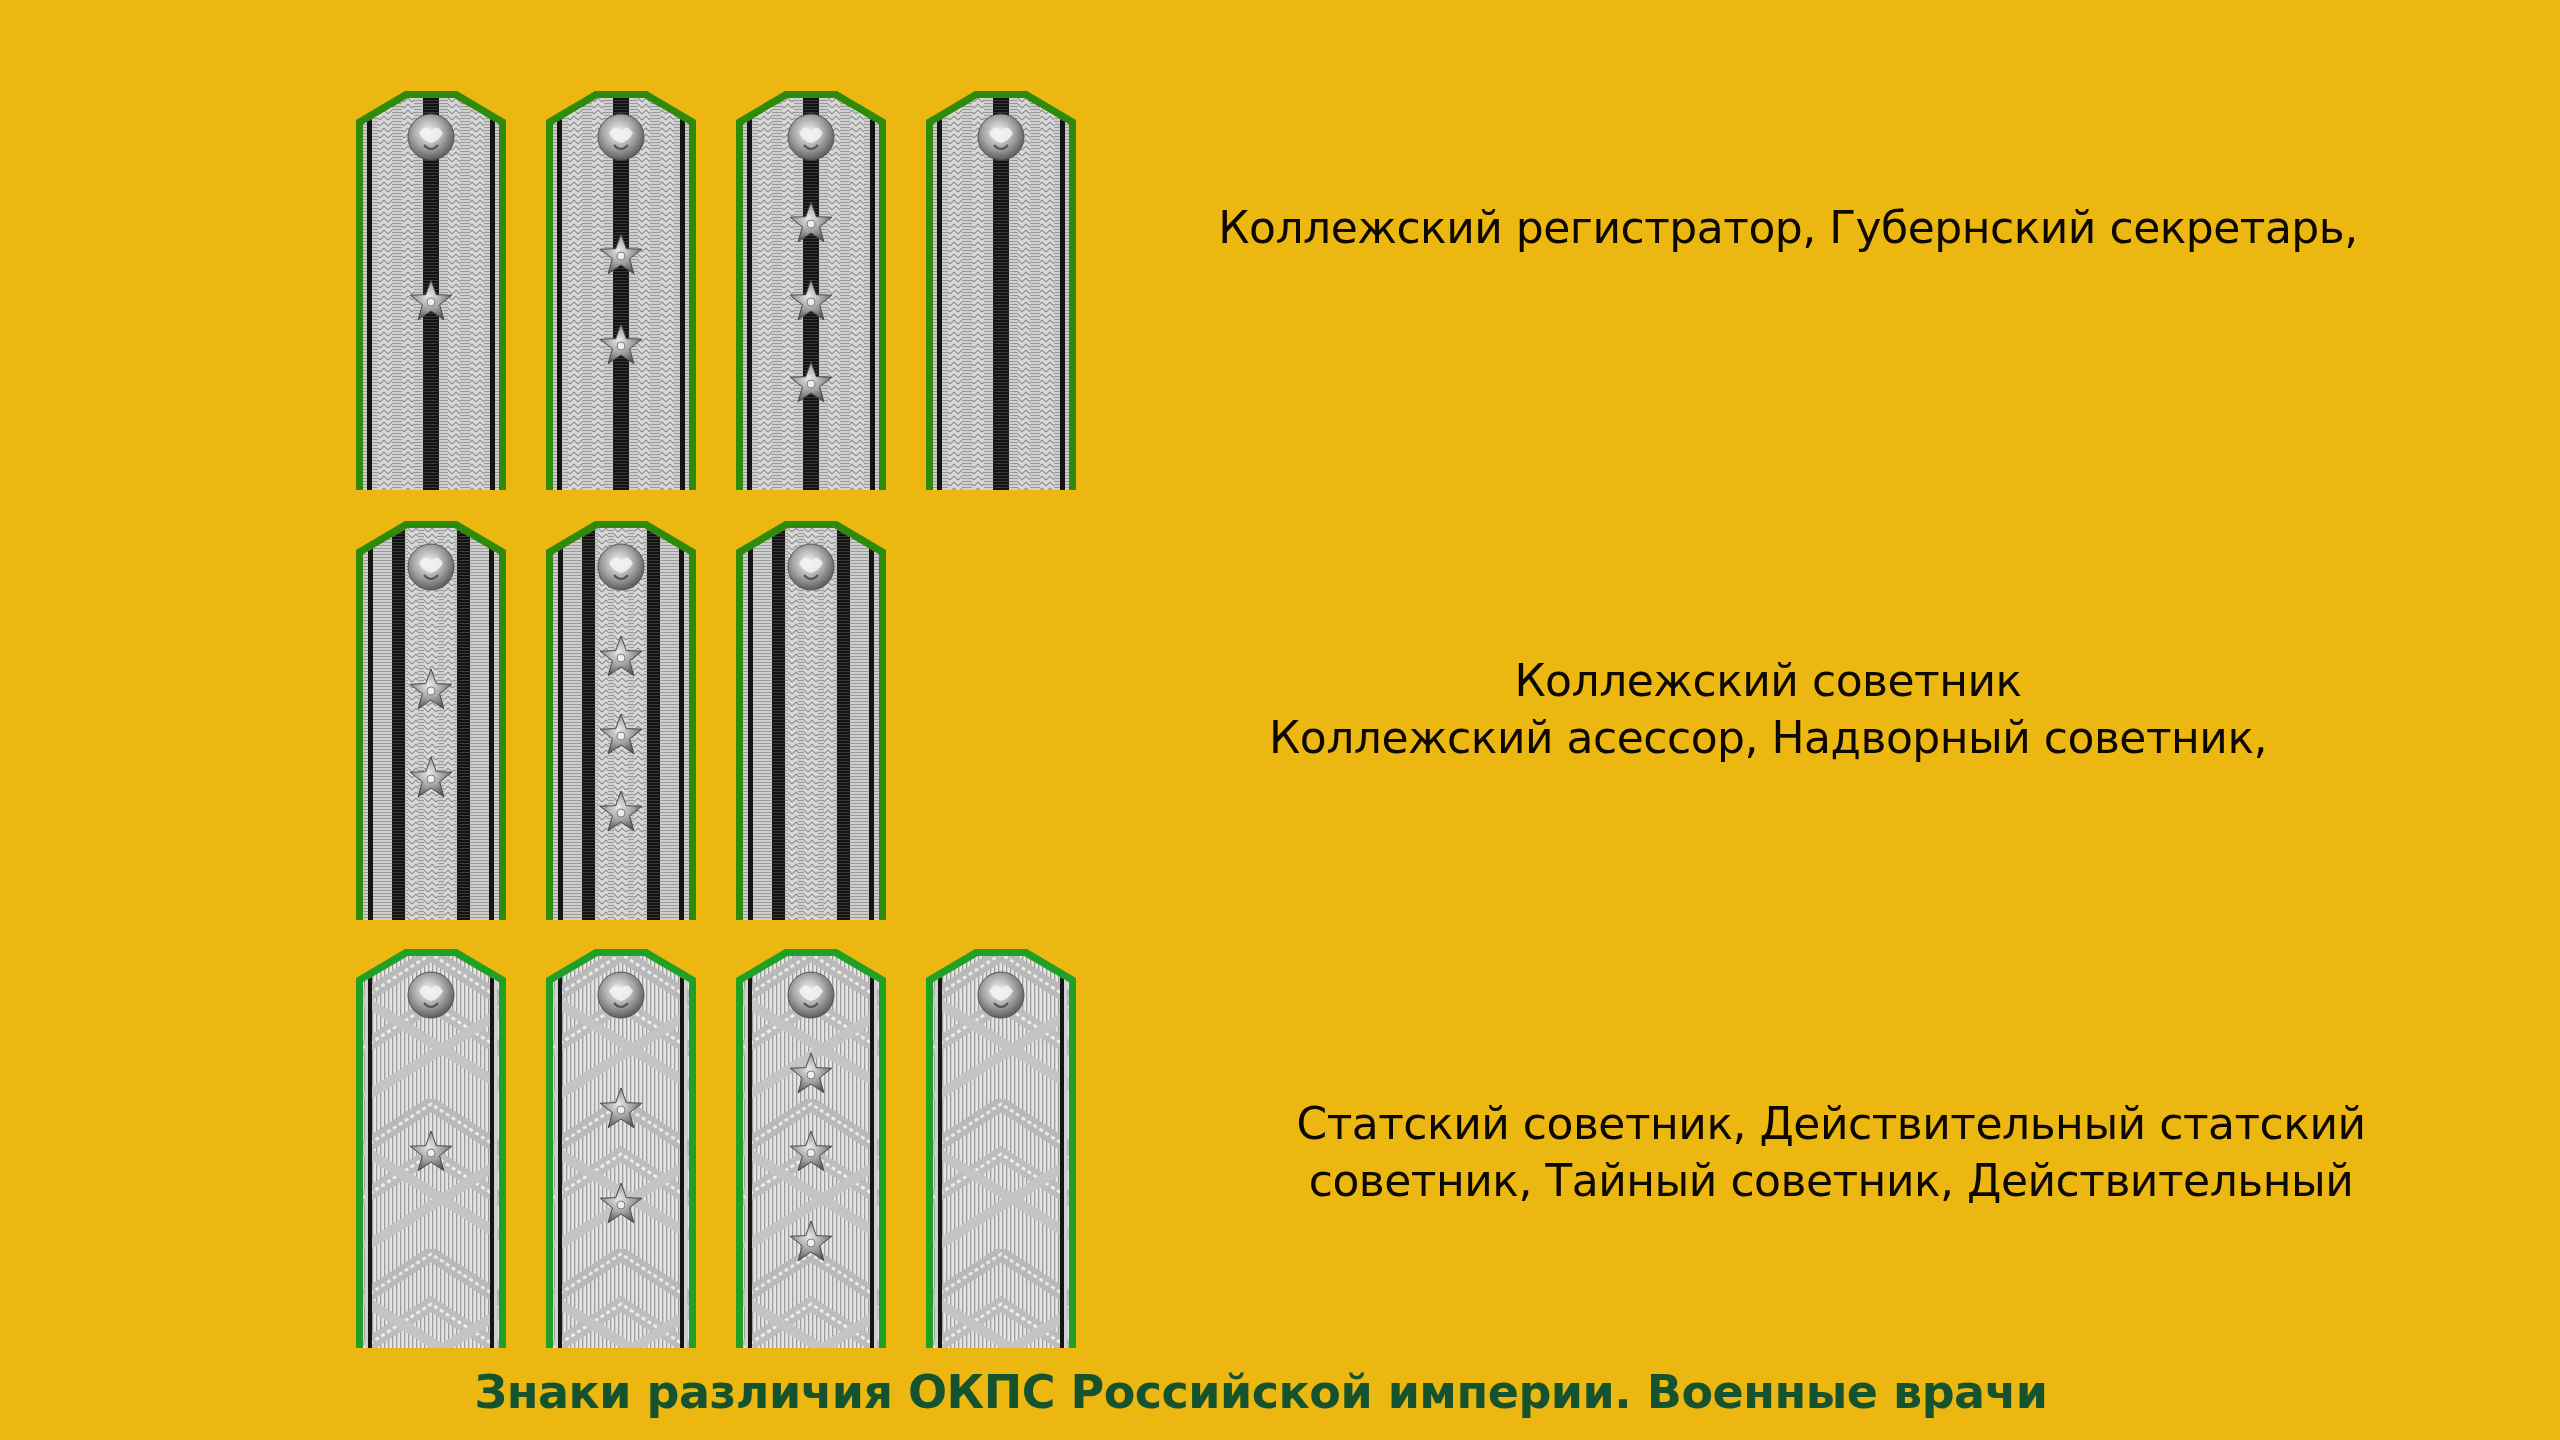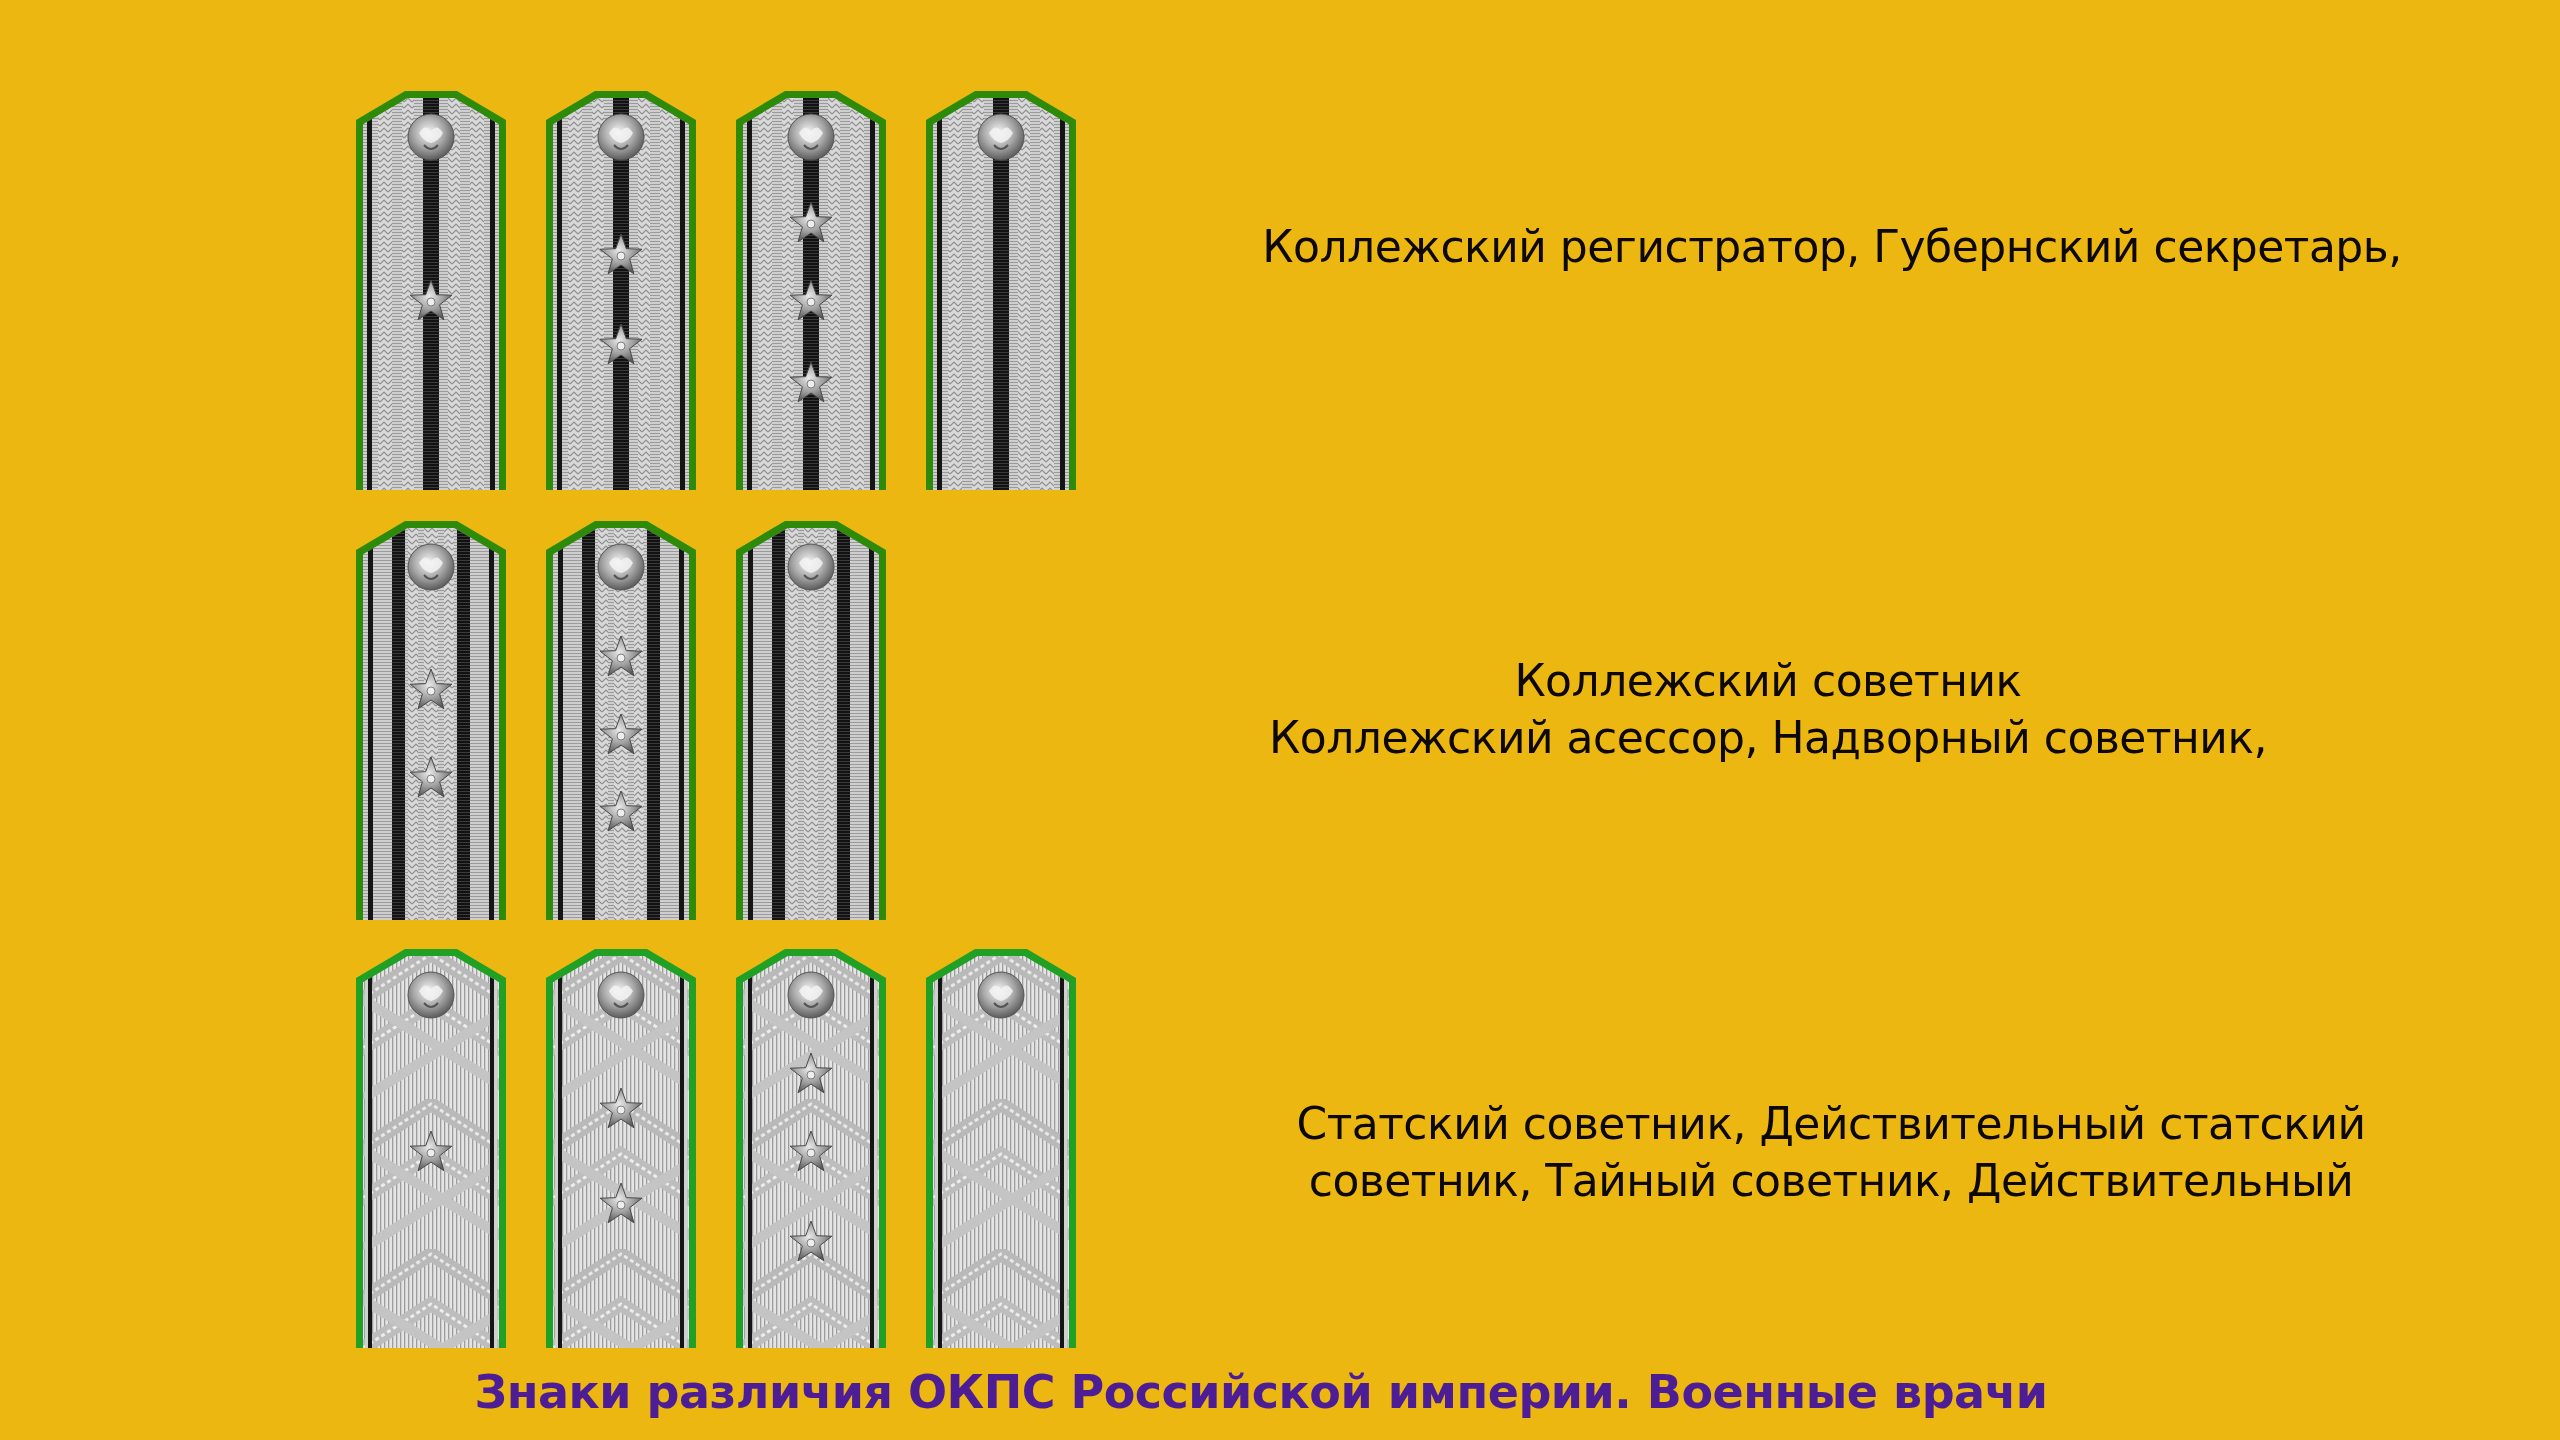--- a/index.html
+++ b/index.html
@@ -13,21 +13,21 @@
   }
   .board svg { position: absolute; left: 0; top: 0; width: 150px; height: 399px; overflow: visible; }
   .caption {
     position: absolute; text-align: center; color: #0d0900;
     font-size: 44px; line-height: 57px; letter-spacing: -0.5px;
     transform: translateX(-50%); white-space: nowrap;
   }
   .caption span { display: block; }
   .title {
     position: absolute; left: 1261px; top: 1365px; transform: translateX(-50%);
-    font-weight: bold; font-size: 46px; color: #4c1d95; white-space: nowrap; letter-spacing: -0.5px;
+    font-weight: bold; font-size: 46px; color: #14532d; white-space: nowrap; letter-spacing: -0.5px;
   }
 </style>
 </head>
 <body>
 
 <div id="stage">
     <div class="board" style="left: 356px; top: 91px;">
         <svg viewBox="0 0 150 399" width="150" height="399">
           <defs>
           <clipPath id="clip-0-0">
@@ -356,21 +356,21 @@
           <g>
             <circle cx="75" cy="46" r="23" fill="url(#btnGrad)" stroke="#555" stroke-width="1"></circle>
             <path d="M63 42 q6 -10 12 -2 q6 -8 12 2 q-4 8 -12 10 q-8 -2 -12 -10z" fill="#f3f3f3" opacity="0.85"></path>
             <path d="M68 54 q7 8 14 0" stroke="#555" stroke-width="2" fill="none"></path>
           </g>
 
         </svg>
     </div>
   </div>
 
-<div class="caption" style="left:1788px; top:218px;margin-left:44px;">
+<div class="caption" style="left:1788px; top:199px;">
   <span>Коллежский регистратор, Губернский секретарь,</span>
 </div>
 <div class="caption" style="left:1768px; top:652px;">
   <span>Коллежский советник</span>
   <span>Коллежский асессор, Надворный советник,</span>
 </div>
 <div class="caption" style="left:1786px; top:1095px;margin-left:45px;">
   <span>Статский советник, Действительный статский</span>
   <span>советник, Тайный советник, Действительный</span>
 </div>

